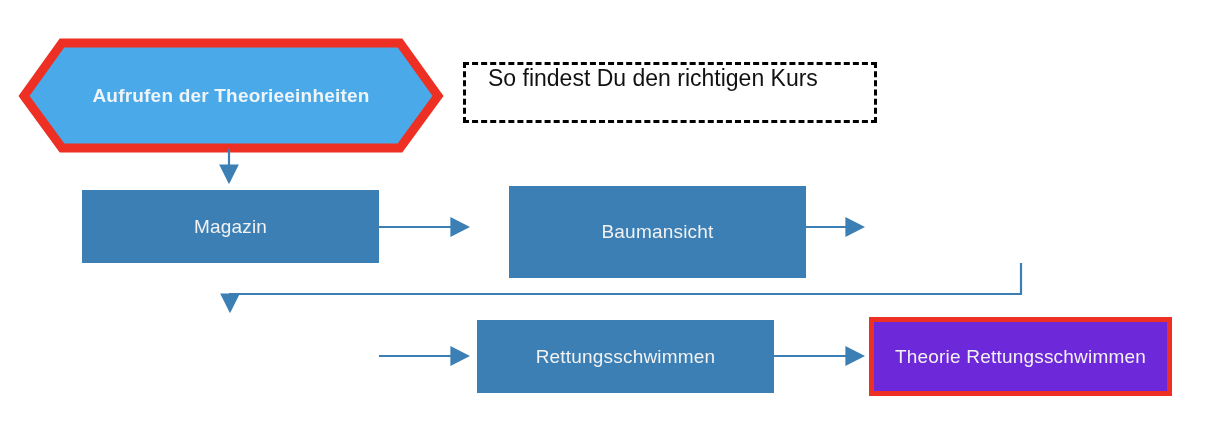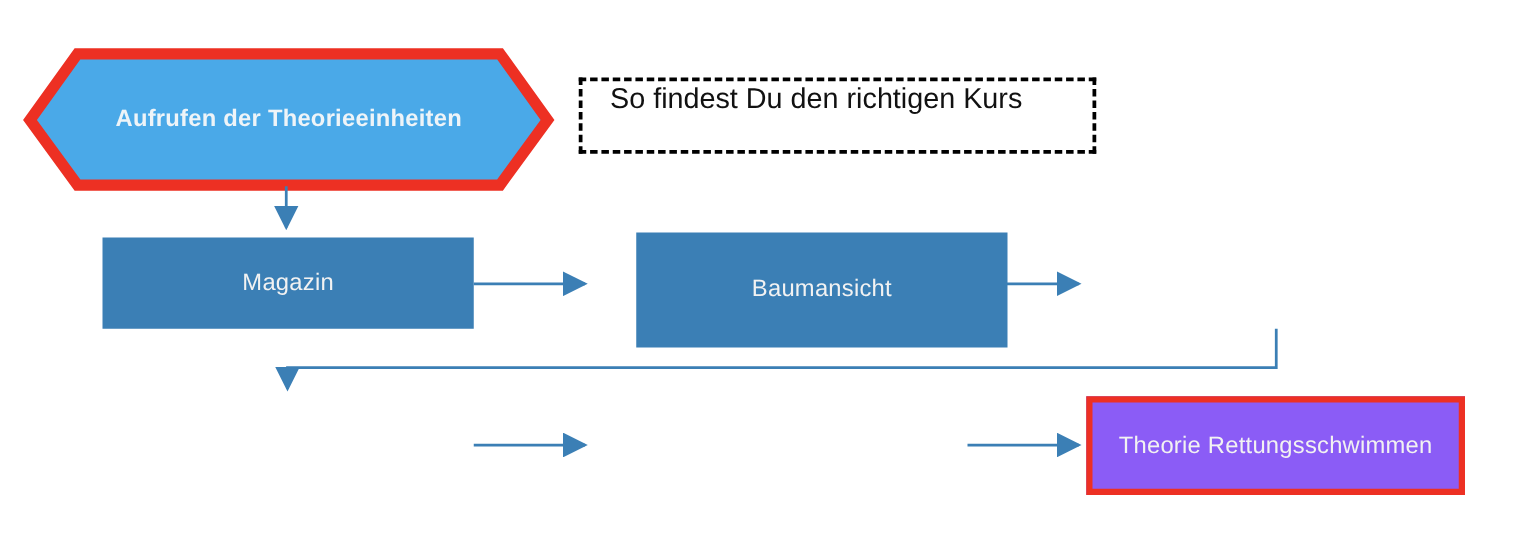--- a/index.html
+++ b/index.html
@@ -35,21 +35,21 @@
     text-align: left;
   }
   .box {
     background: #3b7fb5;
     color: #f2f2f2;
     font-size: 19px;
     font-weight: 400;
     letter-spacing: 0.2px;
   }
   .box-green {
-    background: #8b5cf6;
+    background: #6d28d9;
     color: #f2f2f2;
     font-size: 19px;
     border: 5px solid #ed3023;
     letter-spacing: 0.2px;
   }
   .hex-label {
     position: absolute;
     display: flex;
     align-items: center;
     justify-content: center;
@@ -112,18 +112,21 @@
   <div class="node box" style="left:82px; top:190px; width:297px; height:73px;">
     <span>Magazin</span>
   </div>
 
   <div class="node box" style="left:477px; top:186px; width:297px; height:92px;margin-left:32px;">
     <span>Baumansicht</span>
   </div>
 
 
 
+  <div class="node box" style="left:477px; top:320px; width:297px; height:73px;">
+    <span>Rettungsschwimmen</span>
+  </div>
 
   <div class="node box-green" style="left:869px; top:317px; width:303px; height:79px;">
     <span>Theorie Rettungsschwimmen</span>
   </div>
 
 </div>
 
 </body></html>

